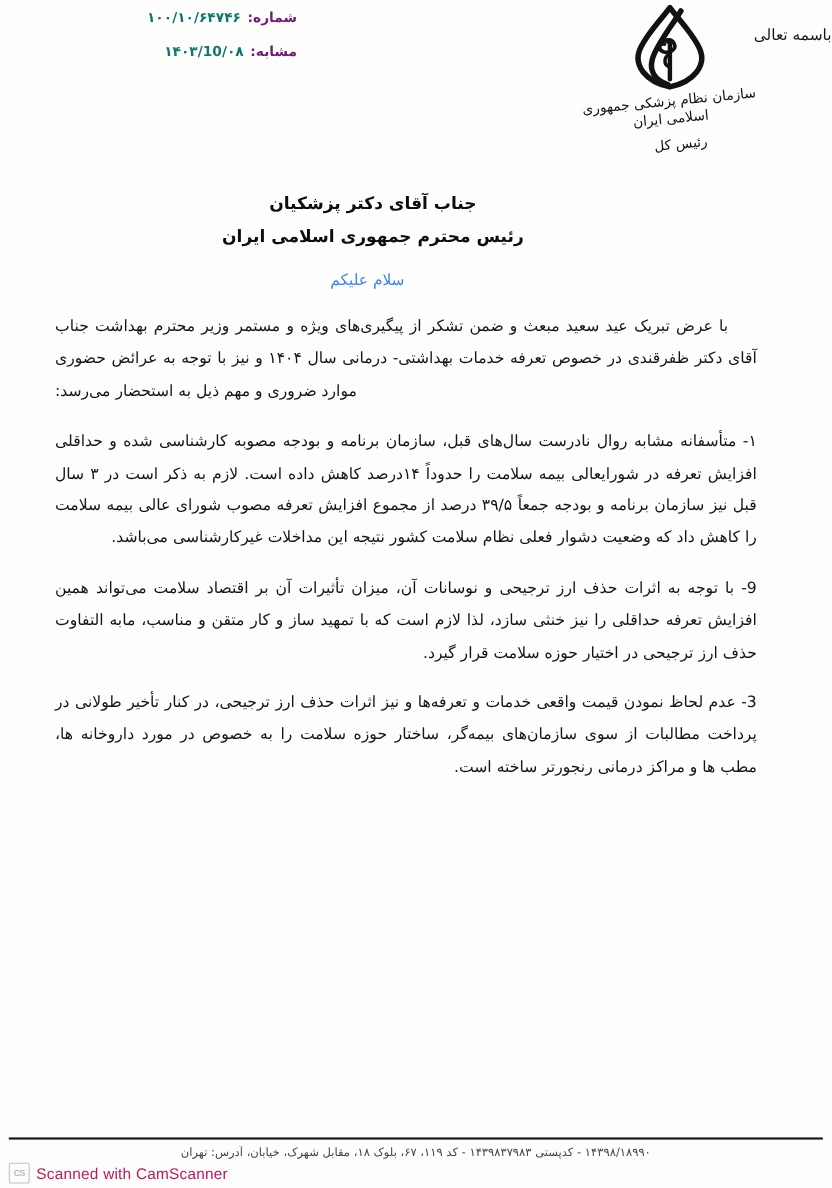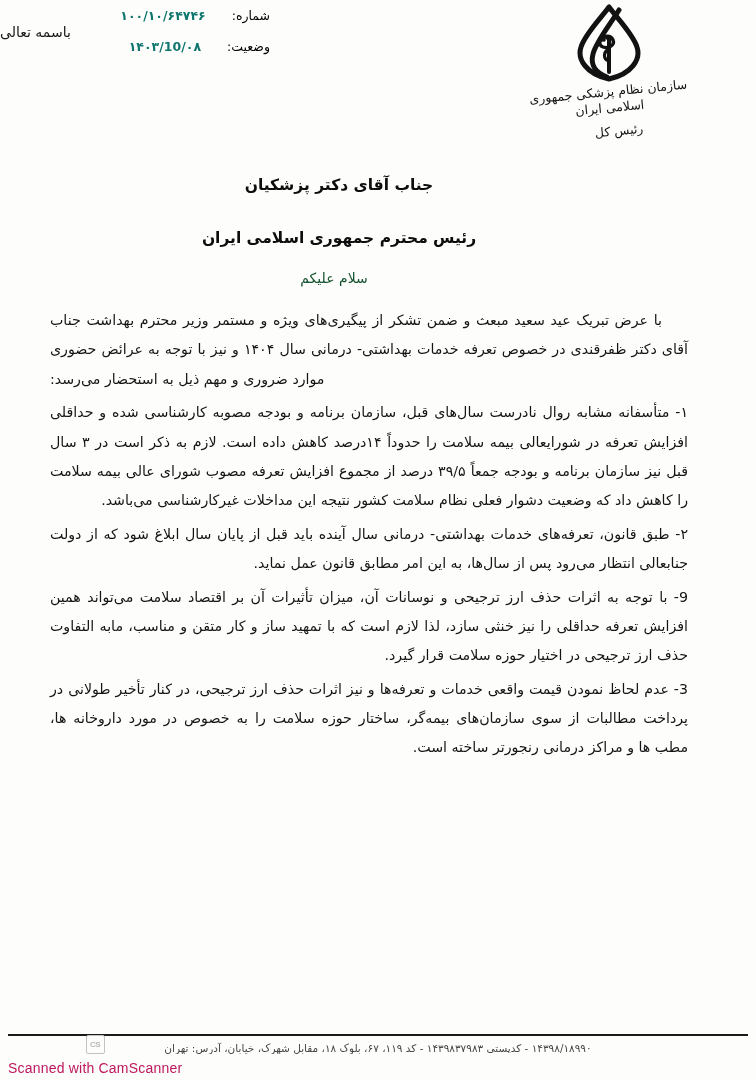--- a/index.html
+++ b/index.html
@@ -38,39 +38,39 @@
   .meta-row {
     display: flex;
     flex-direction: row;
     align-items: baseline;
     justify-content: flex-start;
     margin-bottom: 16px;
     white-space: nowrap;
   }
   .meta-label {
     font-size: 12.5px;
-    font-weight: 400;
-    color: #000000;
-    margin-left: 26px;
+    font-weight: 700;
+    color: #701a75;
+    margin-left: 6px;
     letter-spacing: 0;
   }
   .meta-value {
     font-size: 12.5px;
     font-weight: 700;
     color: #0f766e;
     letter-spacing: 0.3px;
   }
 
   
   .basmala {
     position: absolute;
     top: 24px;
     left: 0;
     width: 756px;
-    text-align: left;
+    text-align: right;
     font-size: 14px;
     font-weight: 400;
     color: #151515;
   }
 
   
   .logo-cluster {
     position: absolute;
     top: 4px;
     right: 52px;
@@ -111,37 +111,37 @@
 
   .addressee {
     font-size: 15.5px;
     font-weight: 700;
     color: #0d0d0d;
     text-align: center;
     line-height: 1.0;
     margin: 0 0 24px 0;
     padding-right: 60px;
   }
-  .addressee .line1 { margin-bottom: 37px; }
+  .addressee .line1 { margin-bottom: 14px; }
   .addressee .line2 { margin-bottom: 4px; }
 
   .salutation {
     font-size: 14px;
     font-weight: 400;
-    color: #14532d;
+    color: #3b82f6;
     text-align: center;
     padding-right: 70px;
     margin: 0 0 20px 0;
   }
 
   .para {
     font-size: 14.2px;
     line-height: 2.07;
     color: #141414;
-    margin: 4px 0 4px 0;
+    margin: 16px 0 4px 0;
     text-align: justify;
     text-justify: inter-word;
     text-align-last: right;
   }
   .para.indent-first {
     text-indent: 26px;
   }
   .para.lastline-center {
     text-align-last: left;
   }
@@ -177,21 +177,21 @@
     opacity: 0.88;
     filter: blur(0.25px);
   }
 
   
   .camscanner {
     position: absolute;
     bottom: 4px;
     left: 8px;
     display: flex;
-    flex-direction: column;
+    flex-direction: row;
     align-items: center;
     direction: ltr;
     gap: 6px;
   }
   .cs-badge {
     width: 17px;
     height: 17px;
     border: 1.4px solid #c2c2c2;
     border-radius: 2px;
     display: flex;
@@ -217,21 +217,21 @@
 <div id="page">
 
   <div id="header-band">
 
     <div class="meta-block">
       <div class="meta-row">
         <span class="meta-label">شماره:</span>
         <span class="meta-value">۱۰۰/۱۰/۶۴۷۴۶</span>
       </div>
       <div class="meta-row">
-        <span class="meta-label">وضعیت:</span>
+        <span class="meta-label">مشابه:</span>
         <span class="meta-value">۱۴۰۳/10/۰۸</span>
       </div>
     </div>
 
     <div class="basmala">باسمه تعالی</div>
 
     <div class="logo-cluster">
       <svg class="emblem" width="92" height="78" viewBox="0 0 92 78">
 
         <path d="M46 3 C38 14 22 30 18 43 C14 55 23 70 46 75 C69 70 78 55 74 43 C70 30 54 14 46 3 Z" fill="none" stroke="#121212" stroke-width="5" stroke-linejoin="round"></path>
@@ -254,21 +254,20 @@
 
     <div class="addressee">
       <div class="line1">جناب آقای دکتر پزشکیان</div>
       <div class="line2">رئیس محترم جمهوری اسلامی ایران</div>
     </div>
 
     <div class="salutation">سلام علیکم</div>
 
     <p class="para indent-first lastline-center">با عرض تبریک عید سعید مبعث و ضمن تشکر از پیگیری‌های ویژه و مستمر وزیر محترم بهداشت جناب آقای دکتر ظفرقندی در خصوص تعرفه خدمات بهداشتی- درمانی سال ۱۴۰۴ و نیز با توجه به عرائض حضوری موارد ضروری و مهم ذیل به استحضار می‌رسد:</p>
     <p class="para">۱- متأسفانه مشابه روال نادرست سال‌های قبل، سازمان برنامه و بودجه مصوبه کارشناسی شده و حداقلی افزایش تعرفه در شورایعالی بیمه سلامت را حدوداً ۱۴درصد کاهش داده است. لازم به ذکر است در ۳ سال قبل نیز سازمان برنامه و بودجه جمعاً ۳۹/۵ درصد از مجموع افزایش تعرفه مصوب شورای عالی بیمه سلامت را کاهش داد که وضعیت دشوار فعلی نظام سلامت کشور نتیجه این مداخلات غیرکارشناسی می‌باشد.</p>
-    <p class="para">۲- طبق قانون، تعرفه‌های خدمات بهداشتی- درمانی سال آینده باید قبل از پایان سال ابلاغ شود که از دولت جنابعالی انتظار می‌رود پس از سال‌ها، به این امر مطابق قانون عمل نماید.</p>
     <p class="para">9- با توجه به اثرات حذف ارز ترجیحی و نوسانات آن، میزان تأثیرات آن بر اقتصاد سلامت می‌تواند همین افزایش تعرفه حداقلی را نیز خنثی سازد، لذا لازم است که با تمهید ساز و کار متقن و مناسب، مابه التفاوت حذف ارز ترجیحی در اختیار حوزه سلامت قرار گیرد.</p>
     <p class="para">3- عدم لحاظ نمودن قیمت واقعی خدمات و تعرفه‌ها و نیز اثرات حذف ارز ترجیحی، در کنار تأخیر طولانی در پرداخت مطالبات از سوی سازمان‌های بیمه‌گر، ساختار حوزه سلامت را به خصوص در مورد داروخانه ها، مطب ها و مراکز درمانی رنجورتر ساخته است.</p>
   </div>
 
   <div id="footer">
     <div class="footer-rule"></div>
     <div class="footer-line">۱۴۳۹۸/۱۸۹۹۰ - کدپستی ۱۴۳۹۸۳۷۹۸۳ - کد ۱۱۹، ۶۷، بلوک ۱۸، مقابل شهرک، خیابان، آدرس: تهران</div>
 
     <div class="camscanner">
       <span class="cs-badge">CS</span>

